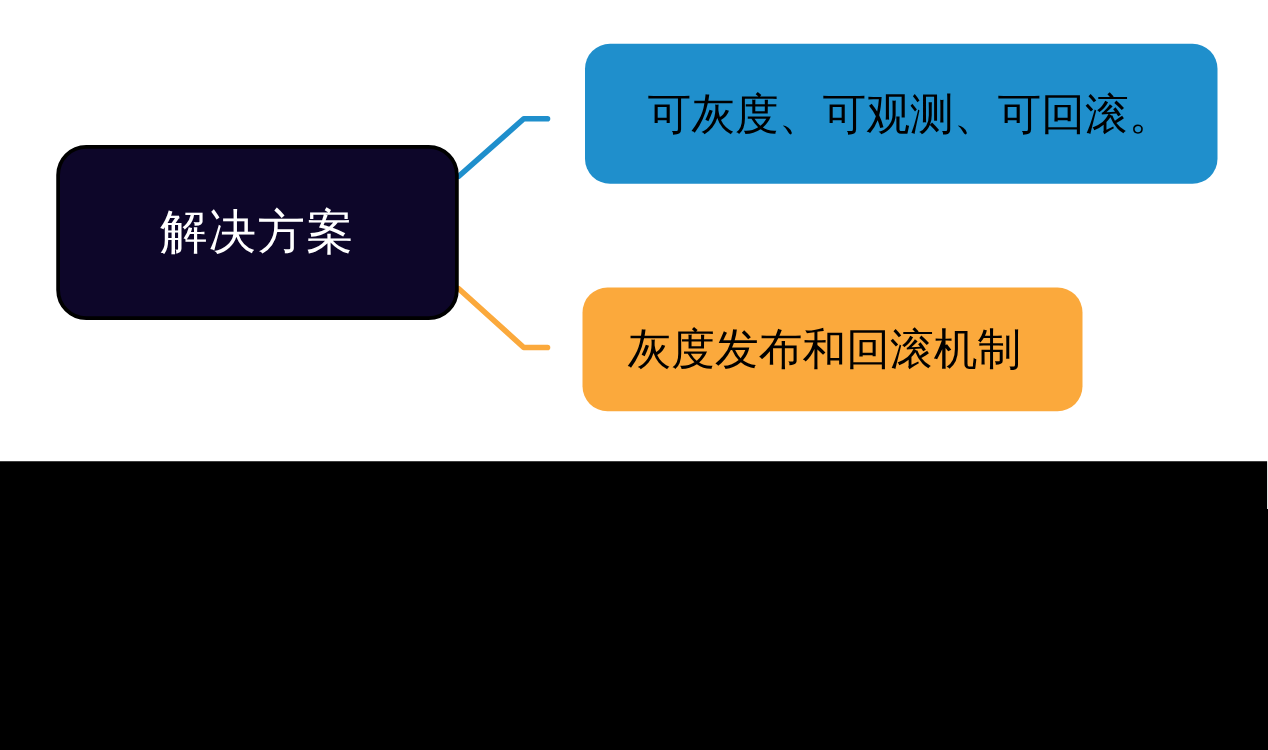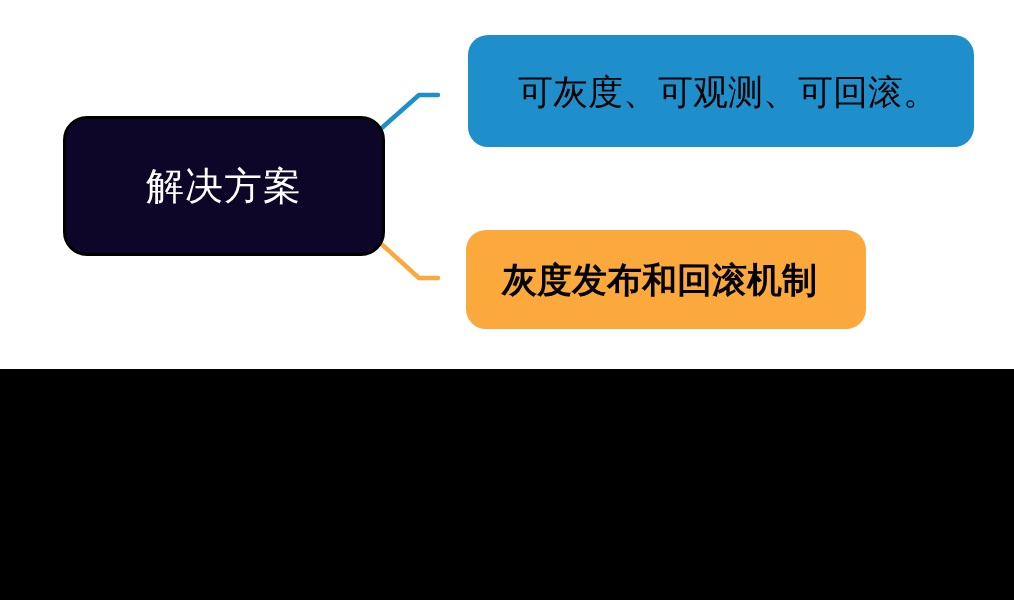--- a/index.html
+++ b/index.html
@@ -41,21 +41,21 @@
   
   .node {
     position: absolute;
     box-sizing: border-box;
     display: flex;
     align-items: center;
     white-space: nowrap;
   }
 
   #root-node {
-    left: 63px;
+    left: 45px;
     top: 116px;
     width: 322px;
     height: 140px;
     background: #0d0629;
     border: 3px solid #000000;
     border-radius: 24px;
     justify-content: center;
   }
   #root-node .node-text {
     color: #ffffff;
@@ -91,21 +91,21 @@
     background: #fba93c;
     border: none;
     border-radius: 20px;
     justify-content: flex-start;
     padding-left: 36px;
   }
   #branch-node-orange .node-text {
     color: #000000;
     font-size: 35px;
     line-height: 1;
-    font-weight: 700;
+    font-weight: 400;
   }
 </style>
 </head>
 <body>
 
 <div id="canvas">
 
   <svg id="connectors" viewBox="0 0 1014 369" xmlns="http://www.w3.org/2000/svg">
     <path d="M 367 141 L 419 95 L 438 95" fill="none" stroke="#1f8fcc" stroke-width="4.5" stroke-linecap="round" stroke-linejoin="round"></path>
     <path d="M 367 231 L 419 278 L 438 278" fill="none" stroke="#fba93c" stroke-width="4.5" stroke-linecap="round" stroke-linejoin="round"></path>

